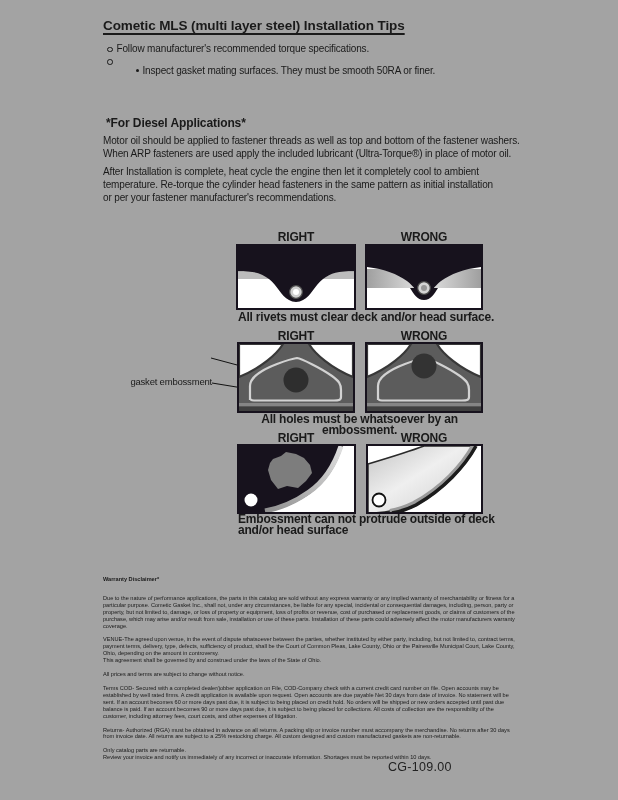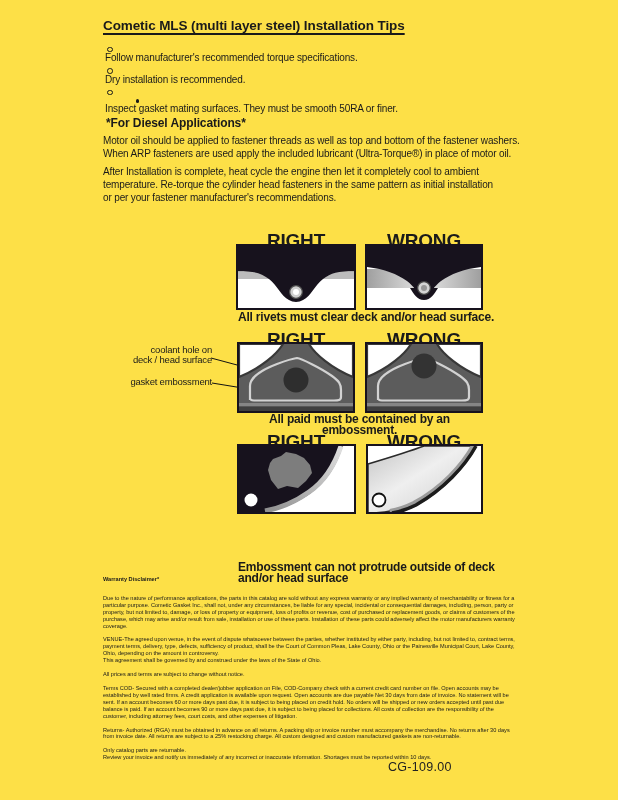--- a/index.html
+++ b/index.html
@@ -1,32 +1,32 @@
 <!DOCTYPE html>
 <html><head>
 <meta charset="utf-8">
 <style>
   html,body{margin:0;padding:0;background:#ffffff;}
   body{width:618px;height:800px;position:relative;font-family:"Liberation Sans",sans-serif;color:#1a1a1a;}
-  #page{position:absolute;inset:0;background:#fde047;overflow:hidden;padding-left:12px;}
+  #page{position:absolute;inset:0;background:#a3a3a3;overflow:hidden;padding-left:12px;}
 
   .title{position:absolute;left:103px;top:18px;font-size:13.5px;font-weight:bold;
          text-decoration:underline;text-decoration-thickness:1.5px;text-underline-offset:3px;
          letter-spacing:-0.1px;margin:0;}
 
   .tips{position:absolute;left:105px;top:43px;margin:0;padding:0;list-style:none;font-size:10px;letter-spacing:-0.15px;}
-  .tips li{display:flex;align-items:flex-start;line-height:12.6px;flex-direction:column;}
+  .tips li{display:flex;align-items:flex-start;line-height:12.6px;}
   .circ{width:3.5px;height:3.5px;border:1px solid #1a1a1a;border-radius:50%;margin:3.5px 4px 0 2px;flex:none;}
   .dot{width:3.4px;height:3.4px;background:#1a1a1a;border-radius:50%;margin:4px 3px 0 31px;flex:none;}
 
   .diesel-heading{position:absolute;left:106px;top:116px;font-size:12px;font-weight:bold;letter-spacing:-0.1px;}
   .body{position:absolute;left:103px;width:430px;font-size:10px;line-height:12.8px;letter-spacing:-0.15px;white-space:pre-line;margin:0;}
   .p1{top:135px;} .p2{top:166px;} .note{top:206px;}
 
-  .fig-label{position:absolute;font-size:19px;font-weight:600;letter-spacing:-0.2px;text-align:center;}
+  .fig-label{position:absolute;font-size:12px;font-weight:600;letter-spacing:-0.2px;text-align:center;}
   .fig{position:absolute;}
   .fig svg{display:block;}
   .fig-caption{position:absolute;font-size:12px;font-weight:bold;letter-spacing:-0.2px;white-space:pre-line;line-height:10.5px;}
   .callout{position:absolute;left:95px;width:117px;text-align:right;font-size:9.5px;line-height:10px;letter-spacing:-0.2px;white-space:pre-line;}
 
   .disclaimer{position:absolute;left:103px;top:576px;width:412px;font-size:5.6px;line-height:6.9px;letter-spacing:0;}
   .disclaimer .dh{font-weight:bold;margin:0 0 12px 0;}
   .disclaimer p{margin:0 0 7px 0;}
   .disclaimer p.tight{margin:0;}
 
@@ -36,24 +36,20 @@
 <body>
 
 <div id="page">
 
   <h1 class="title">Cometic MLS (multi layer steel) Installation Tips</h1>
 
   <ul class="tips">
     <li>
         <span class="circ"></span>
         <span>Follow manufacturer's recommended torque specifications.</span>
-      </li>
-    <li>
-        <span class="circ"></span>
-        <span>Dry installation is recommended.</span>
       </li>
     <li>
         <span class="circ"></span>
       </li>
     <li>
         <span class="dot"></span>
         <span>Inspect gasket mating surfaces.  They must be smooth 50RA or finer.</span>
       </li>
   </ul>
 
@@ -95,22 +91,20 @@
       <circle cx="59" cy="44" r="6.3" fill="#d4d4d4" stroke="#474747" stroke-width="1.2"></circle>
       <circle cx="59" cy="44" r="3" fill="#969696"></circle>
       <rect x="1" y="1" width="116" height="64" fill="none" stroke="#17121d" stroke-width="2"></rect>
     </svg>
   </div>
   <div class="fig-caption" style="left:238px;top:312px;">All rivets must clear deck and/or head surface.</div>
 
   <div class="fig-label" style="left:236px;top:329px;width:120px;">RIGHT</div>
   <div class="fig-label" style="left:365px;top:329px;width:118px;">WRONG</div>
 
-  <div class="callout" style="top:345px;">coolant hole on
-deck / head surface</div>
   <div class="callout" style="top:377px;">gasket embossment</div>
   <svg style="position:absolute;left:205px;top:352px;" width="95" height="44">
     <line x1="6" y1="6" x2="88" y2="28" stroke="#111" stroke-width="1"></line>
     <line x1="7" y1="31" x2="56" y2="39" stroke="#111" stroke-width="1"></line>
   </svg>
 
   <div class="fig" style="left:237px;top:342px;">
     <svg width="118" height="71" viewBox="0 0 118 71">
       <rect width="118" height="71" fill="#5c5c5c"></rect>
       <path d="M2,2 L46,2 C40,12 24,26 2,35 Z" fill="#ffffff" stroke="#383838" stroke-width="2.2"></path>
@@ -127,21 +121,21 @@
       <rect width="118" height="71" fill="#5c5c5c"></rect>
       <path d="M2,2 L46,2 C40,12 24,26 2,35 Z" fill="#ffffff" stroke="#383838" stroke-width="2.2"></path>
       <path d="M116,2 L72,2 C78,12 94,26 116,35 Z" fill="#ffffff" stroke="#383838" stroke-width="2.2"></path>
       <rect x="2" y="61" width="114" height="3.5" fill="#858585"></rect>
       <rect x="2" y="64.5" width="114" height="4.5" fill="#3f3f3f"></rect>
       <path d="M13,58 L13,44 C13,36 24,28 40,22 C48,19 56,16.5 60,16 C64,16.5 84,26 95,34 C102,39 104,42 104,48 L104,55 C104,58.5 101,58.5 97,58.5 L17,58.5 C14,58.5 13,58 13,55 Z" fill="none" stroke="#d2d2d2" stroke-width="2.2"></path>
       <circle cx="59" cy="24" r="12.5" fill="#333333"></circle>
       <rect x="1" y="1" width="116" height="69" fill="none" stroke="#17121d" stroke-width="2"></rect>
     </svg>
   </div>
-  <div class="fig-caption" style="left:236px;top:414px;width:247px;text-align:center;">All paid must be contained by an embossment.</div>
+  <div class="fig-caption" style="left:236px;top:414px;width:247px;text-align:center;">All holes must be whatsoever by an embossment.</div>
 
   <div class="fig-label" style="left:236px;top:431px;width:120px;">RIGHT</div>
   <div class="fig-label" style="left:365px;top:431px;width:118px;">WRONG</div>
 
   <div class="fig" style="left:237px;top:444px;">
     <svg width="119" height="70" viewBox="0 0 119 70">
       <defs>
           <linearGradient id="emb3" x1="0" y1="1" x2="1" y2="0">
         <stop offset="0" stop-color="#8f8f8f"></stop>
             <stop offset="1" stop-color="#e0e0e0"></stop>
@@ -165,21 +159,21 @@
       </linearGradient>
         </defs>
       <rect width="117" height="70" fill="#ffffff"></rect>
       <path d="M2,20 C22,14 42,8 58,2 L108,2 C97,22 76,45 48,60 C34,66 18,69 2,69 Z" fill="url(#g3)" stroke="#2a2a2a" stroke-width="1.5"></path>
       <path d="M108,2 C97,22 76,45 48,60 C40,64 30,67 24,68" fill="none" stroke="#9b9b9b" stroke-width="6"></path>
       <path d="M110,2 C99,22 78,45 50,61 C42,65 32,68 26,69" fill="none" stroke="#1c1c1c" stroke-width="3.5"></path>
       <circle cx="13" cy="56" r="6.5" fill="#ffffff" stroke="#111" stroke-width="1.8"></circle>
       <rect x="1" y="1" width="115" height="68" fill="none" stroke="#17121d" stroke-width="2"></rect>
     </svg>
   </div>
-  <div class="fig-caption" style="left:238px;top:514px;margin-top:48px;">Embossment can not protrude outside of deck
+  <div class="fig-caption" style="left:238px;top:514px;">Embossment can not protrude outside of deck
 and/or head surface</div>
 
   <div class="disclaimer">
     <p class="dh">Warranty Disclaimer*</p>
     <p>Due to the nature of performance applications, the parts in this catalog are sold without any express warranty or any implied warranty of merchantability or fitness for a particular purpose.  Cometic Gasket Inc., shall not, under any circumstances, be liable for any special, incidental or consequential damages, including, person, party or property, but not limited to, damage, or loss of property or equipment, loss of profits or revenue, cost of purchased or replacement goods, or claims of customers of the purchase, which may arise and/or result from sale, installation or use of these parts.  Installation of these parts could adversely affect the motor manufacturers warranty coverage.</p>
     <p class="tight">VENUE-The agreed upon venue, in the event of dispute whatsoever between the parties, whether instituted by either party, including, but not limited to, contract terms, payment terms, delivery, type, defects, sufficiency of product, shall be the Court of Common Pleas, Lake County, Ohio or the Painesville Municipal Court, Lake County, Ohio, depending on the amount in controversy.</p>
     <p>This agreement shall be governed by and construed under the laws of the State of Ohio.</p>
     <p>All prices and terms are subject to change without notice.</p>
     <p>Terms COD- Secured with a completed dealer/jobber application on File, COD-Company check with a current credit card number on file.  Open accounts may be established by well rated firms.  A credit application is available upon request.  Open accounts are due payable Net 30 days from date of invoice.  No statement will be sent.  If an account becomes 60 or more days past due, it is subject to being placed on credit hold.  No orders will be shipped or new orders accepted until past due balance is paid.  If an account becomes 90 or more days past due, it is subject to being placed for collections.  All costs of collection are the responsibility of the customer, including attorney fees, court costs, and other expenses of litigation.</p>
     <p>Returns- Authorized (RGA) must be obtained in advance on all returns.  A packing slip or invoice number must accompany the merchandise.  No returns after 30 days from invoice date.  All returns are subject to a 25% restocking charge.  All custom designed and custom manufactured gaskets are non-returnable.</p>

